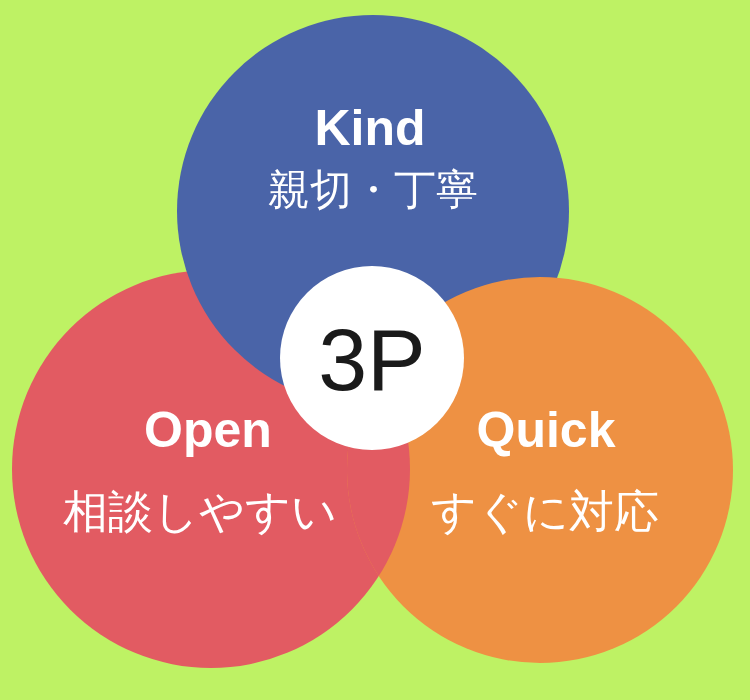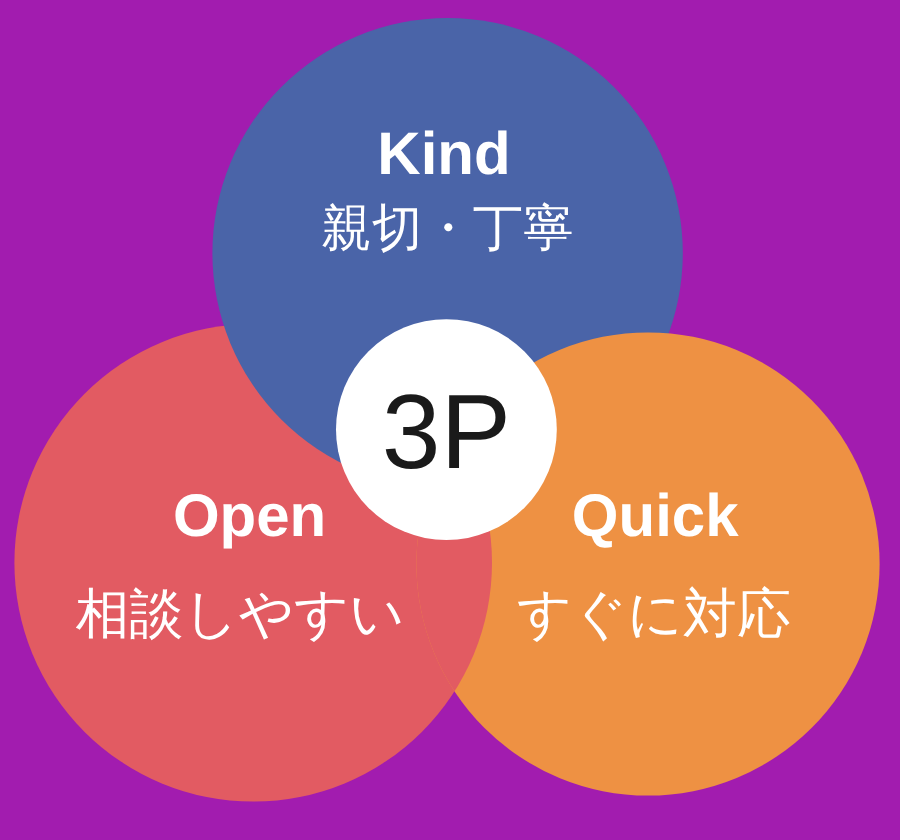--- a/index.html
+++ b/index.html
@@ -8,21 +8,21 @@
     width: 750px;
     height: 700px;
     background: #ffffff;
     overflow: hidden;
     font-family: "Liberation Sans", "DejaVu Sans", sans-serif;
   }
   .stage {
     position: relative;
     width: 750px;
     height: 700px;
-    background: #a21caf;
+    background: #bef264;
   }
   svg { display: block; }
   text {
     font-family: "Liberation Sans", "DejaVu Sans", sans-serif;
   }
   .en-label {
     font-weight: 700;
     font-size: 50px;
   }
   .jp-label {

